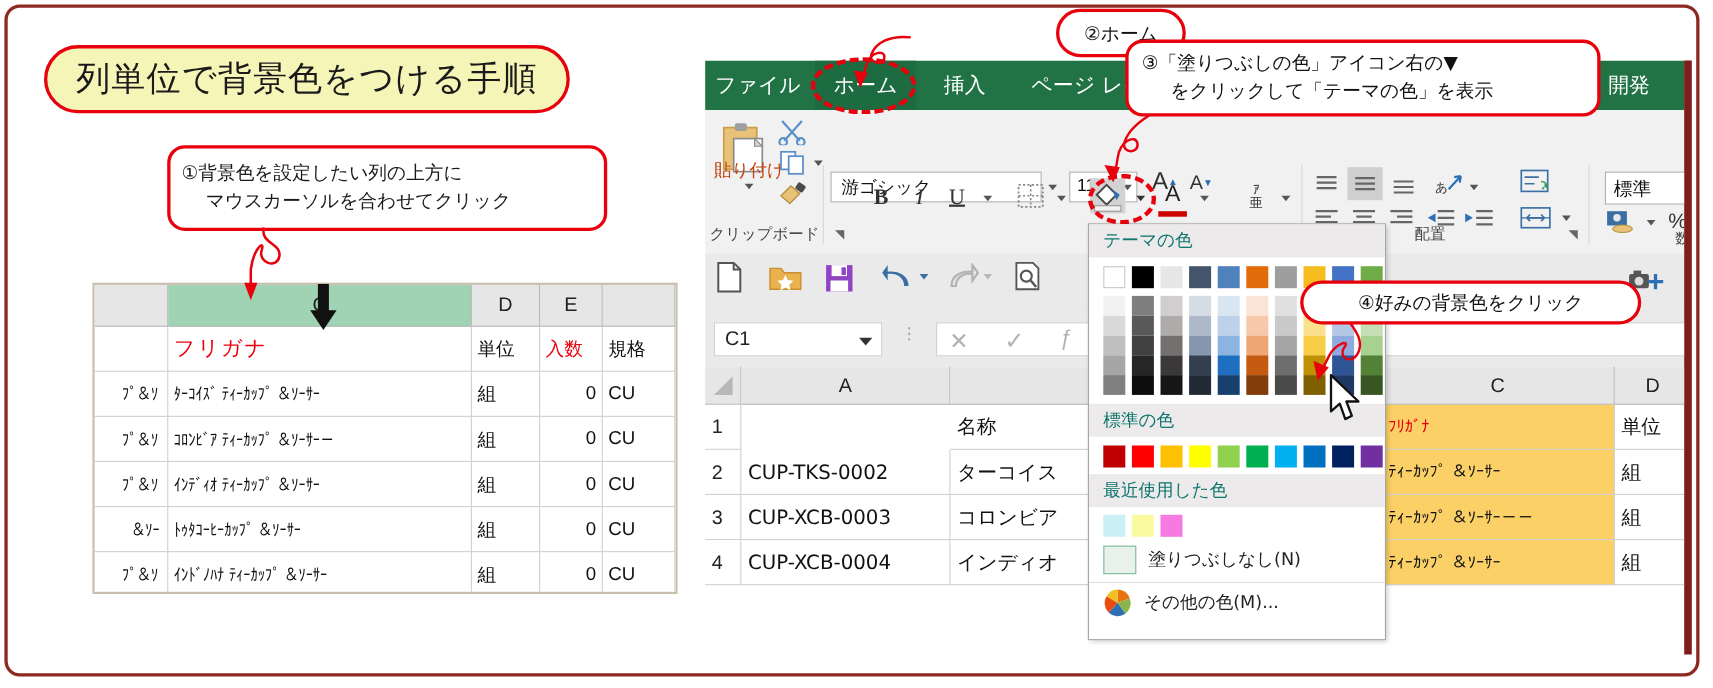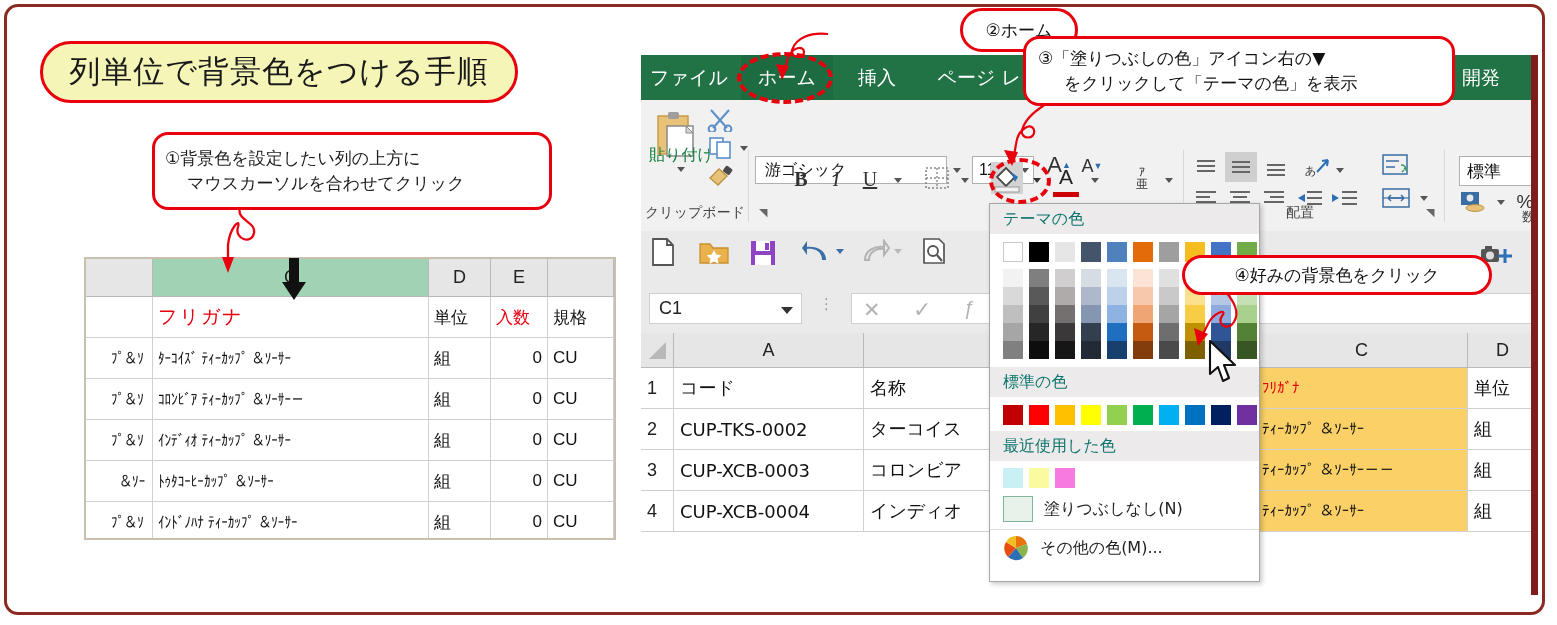--- a/index.html
+++ b/index.html
@@ -252,21 +252,21 @@
 
     <div class="xl-ribbon">
 
       <svg class="rbtn" style="left:12px;top:10px;width:46px;height:52px;" viewBox="0 0 46 52">
         <rect x="5" y="6" width="30" height="38" fill="#e9c27a" stroke="#c99c46" stroke-width="1.5"></rect>
         <rect x="15" y="2" width="11" height="7" rx="2" fill="#9e9e9e"></rect>
         <rect x="14" y="16" width="26" height="30" fill="#fff" stroke="#8a8a8a" stroke-width="1.5"></rect>
         <path d="M33,16 L40,23 L33,23 Z" fill="#d5d5d5" stroke="#8a8a8a" stroke-width="1"></path>
       </svg>
       <div class="grp-label" style="left:4px;top:104px;">クリップボード</div>
-      <div class="grp-label" style="left:8px;top:45px;font-size:16px;color:#15803d;">貼り付け</div>
+      <div class="grp-label" style="left:8px;top:45px;font-size:16px;color:#c2410c;">貼り付け</div>
       <div class="caret" style="left:36px;top:67px;"></div>
       <svg class="rbtn" style="left:66px;top:8px;width:26px;height:24px;" viewBox="0 0 26 24">
         <path d="M4,2 L20,20 M22,2 L6,20" stroke="#5b8fc9" stroke-width="2" fill="none"></path>
         <circle cx="5" cy="21" r="3.4" fill="none" stroke="#5b8fc9" stroke-width="2"></circle>
         <circle cx="21" cy="21" r="3.4" fill="none" stroke="#5b8fc9" stroke-width="2"></circle>
       </svg>
       <svg class="rbtn" style="left:68px;top:37px;width:24px;height:22px;" viewBox="0 0 24 22">
         <rect x="1" y="1" width="13" height="16" fill="#fff" stroke="#5b8fc9" stroke-width="1.6"></rect>
         <rect x="8" y="5" width="13" height="16" fill="#fff" stroke="#5b8fc9" stroke-width="1.6"></rect>
       </svg>
@@ -453,21 +453,20 @@
         <svg viewBox="0 0 33 35" style="width:33px;height:35px;">
             <path d="M8,26 L25,26 L25,9 Z" fill="#b8b8b8"></path>
           </svg>
       </div>
       <div class="colhdr" style="left:33px;width:190px;">A</div>
       <div class="colhdr" style="left:223px;width:392px;"></div>
       <div class="colhdr" style="left:615px;width:212px;">C</div>
       <div class="colhdr" style="left:827px;width:70px;">D</div>
 
       <div class="rowhdr" style="top:35px;">1</div>
-      <div class="gcell" style="left:33px;top:35px;width:190px;">コード</div>
       <div class="gcell" style="left:223px;top:35px;width:392px;">名称</div>
       <div class="gcell fill" style="left:615px;top:35px;width:212px;color:#e8000d;font-size:15px;">ﾌﾘｶﾞﾅ</div>
       <div class="gcell" style="left:827px;top:35px;width:70px;">単位</div>
 
       <div class="rowhdr" style="top:76px;">2</div>
       <div class="gcell" style="left:33px;top:76px;width:190px;">CUP-TKS-0002</div>
       <div class="gcell" style="left:223px;top:76px;width:392px;">ターコイス</div>
       <div class="gcell fill" style="left:615px;top:76px;width:212px;font-size:15px;">ﾃｨｰｶｯﾌﾟ ＆ｿｰｻｰ</div>
       <div class="gcell" style="left:827px;top:76px;width:70px;">組</div>
 

